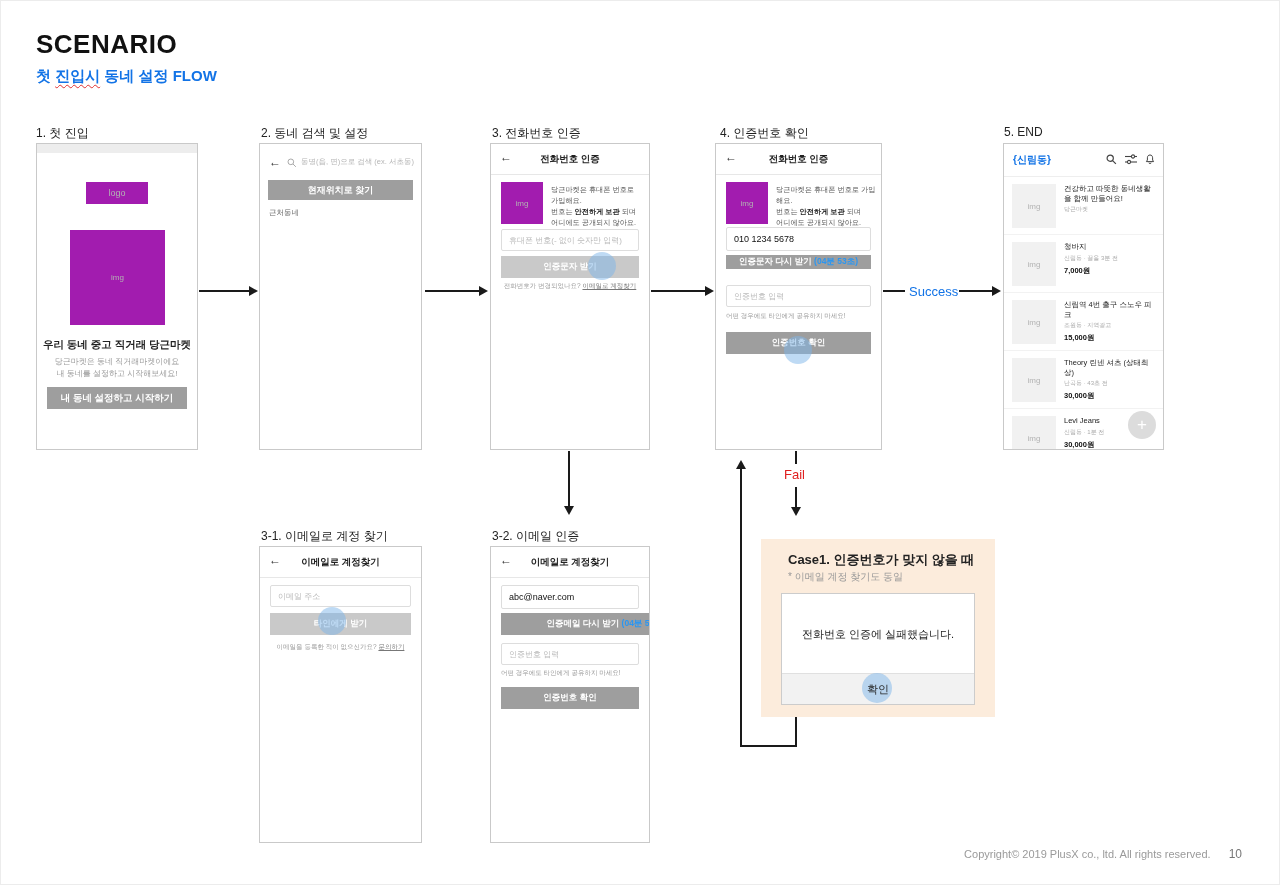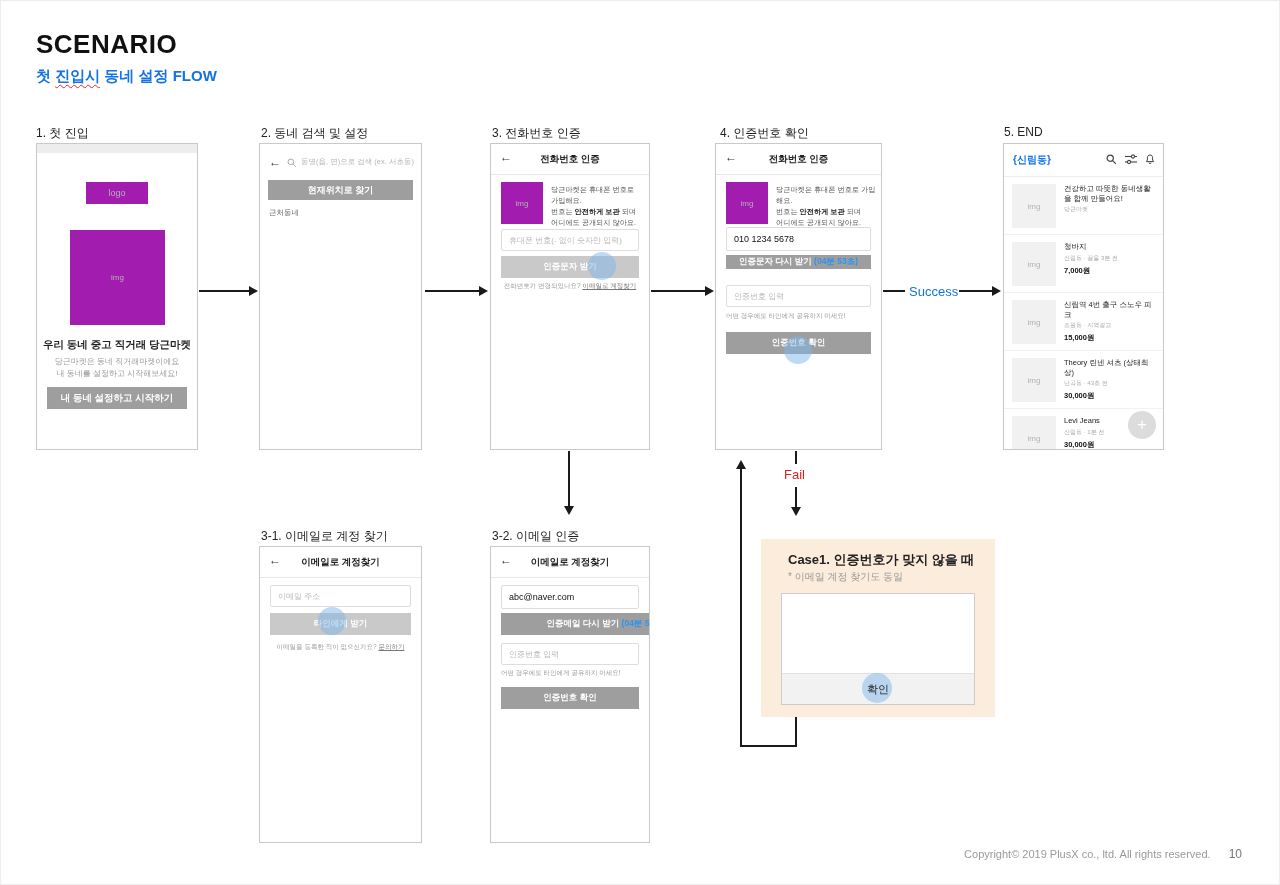--- a/index.html
+++ b/index.html
@@ -235,20 +235,21 @@
     </div>
     <input class="inp" style="left: 10px; top: 96px; width: 138px; height: 22px;" placeholder="인증번호 입력">
     <div class="tiny" style="left:10px;top:122px;">어떤 경우에도 타인에게 공유하지 마세요!</div>
     <div class="btn" style="left:10px;top:140px;width:138px;height:22px;font-size:8.5px;">인증번호 확인</div>
   </div>
 
   <div class="case-panel">
     <div class="case-title">Case1. 인증번호가 맞지 않을 때</div>
     <div class="case-sub">* 이메일 계정 찾기도 동일</div>
     <div class="dialog">
+      <div class="dialog-msg">전화번호 인증에 실패했습니다.</div>
       <div class="dialog-foot">
         <div class="tap" style="left:80px;top:-1px;width:30px;height:30px;"></div>
         <span style="position:relative;">확인</span>
       </div>
     </div>
   </div>
 
   <div class="hline" style="left:198px;top:289px;width:50px;"></div>
   <div class="arrow-r" style="left:248px;top:285px;"></div>
 

